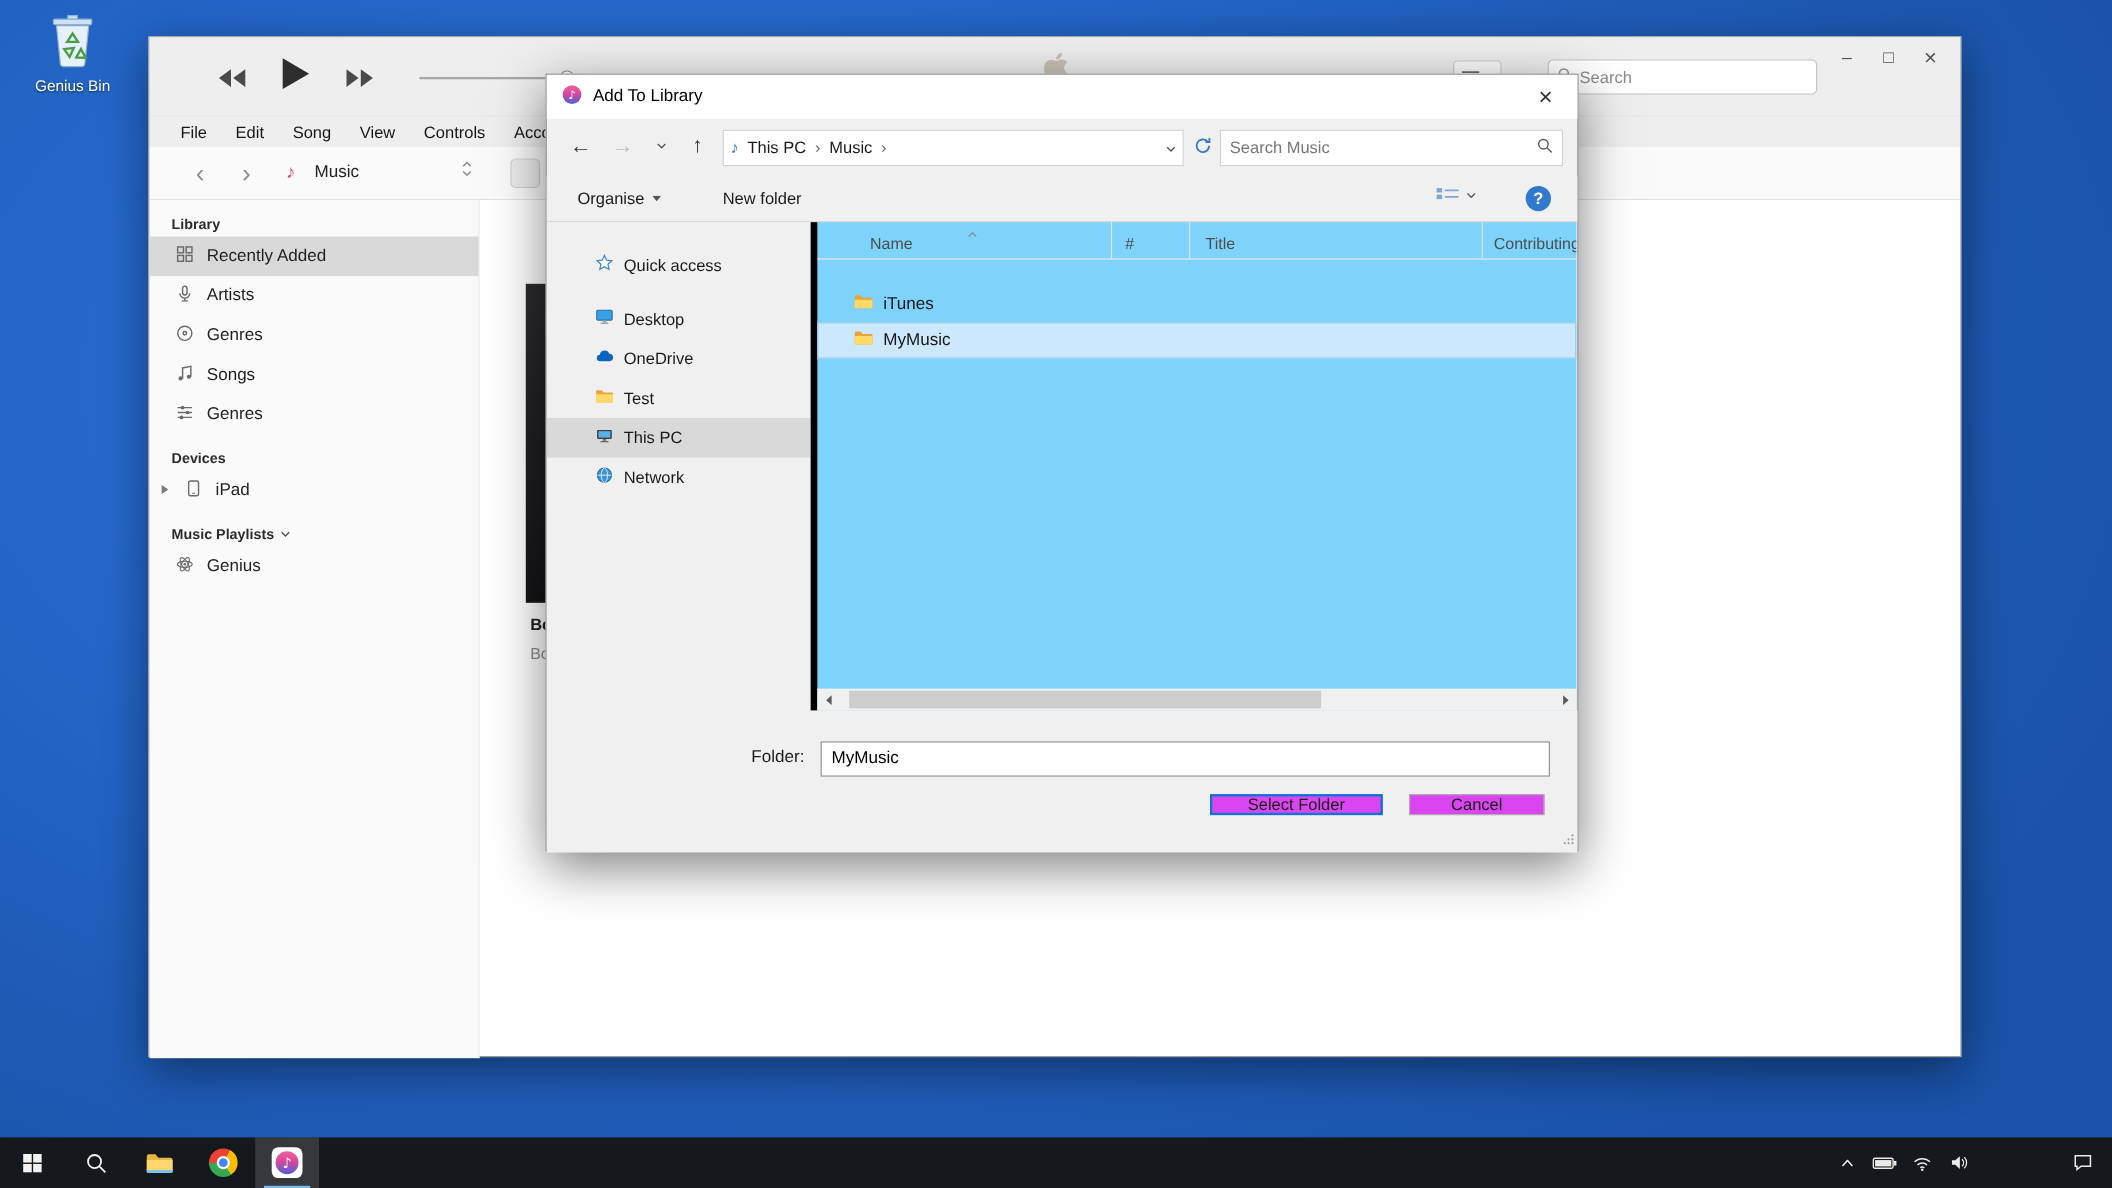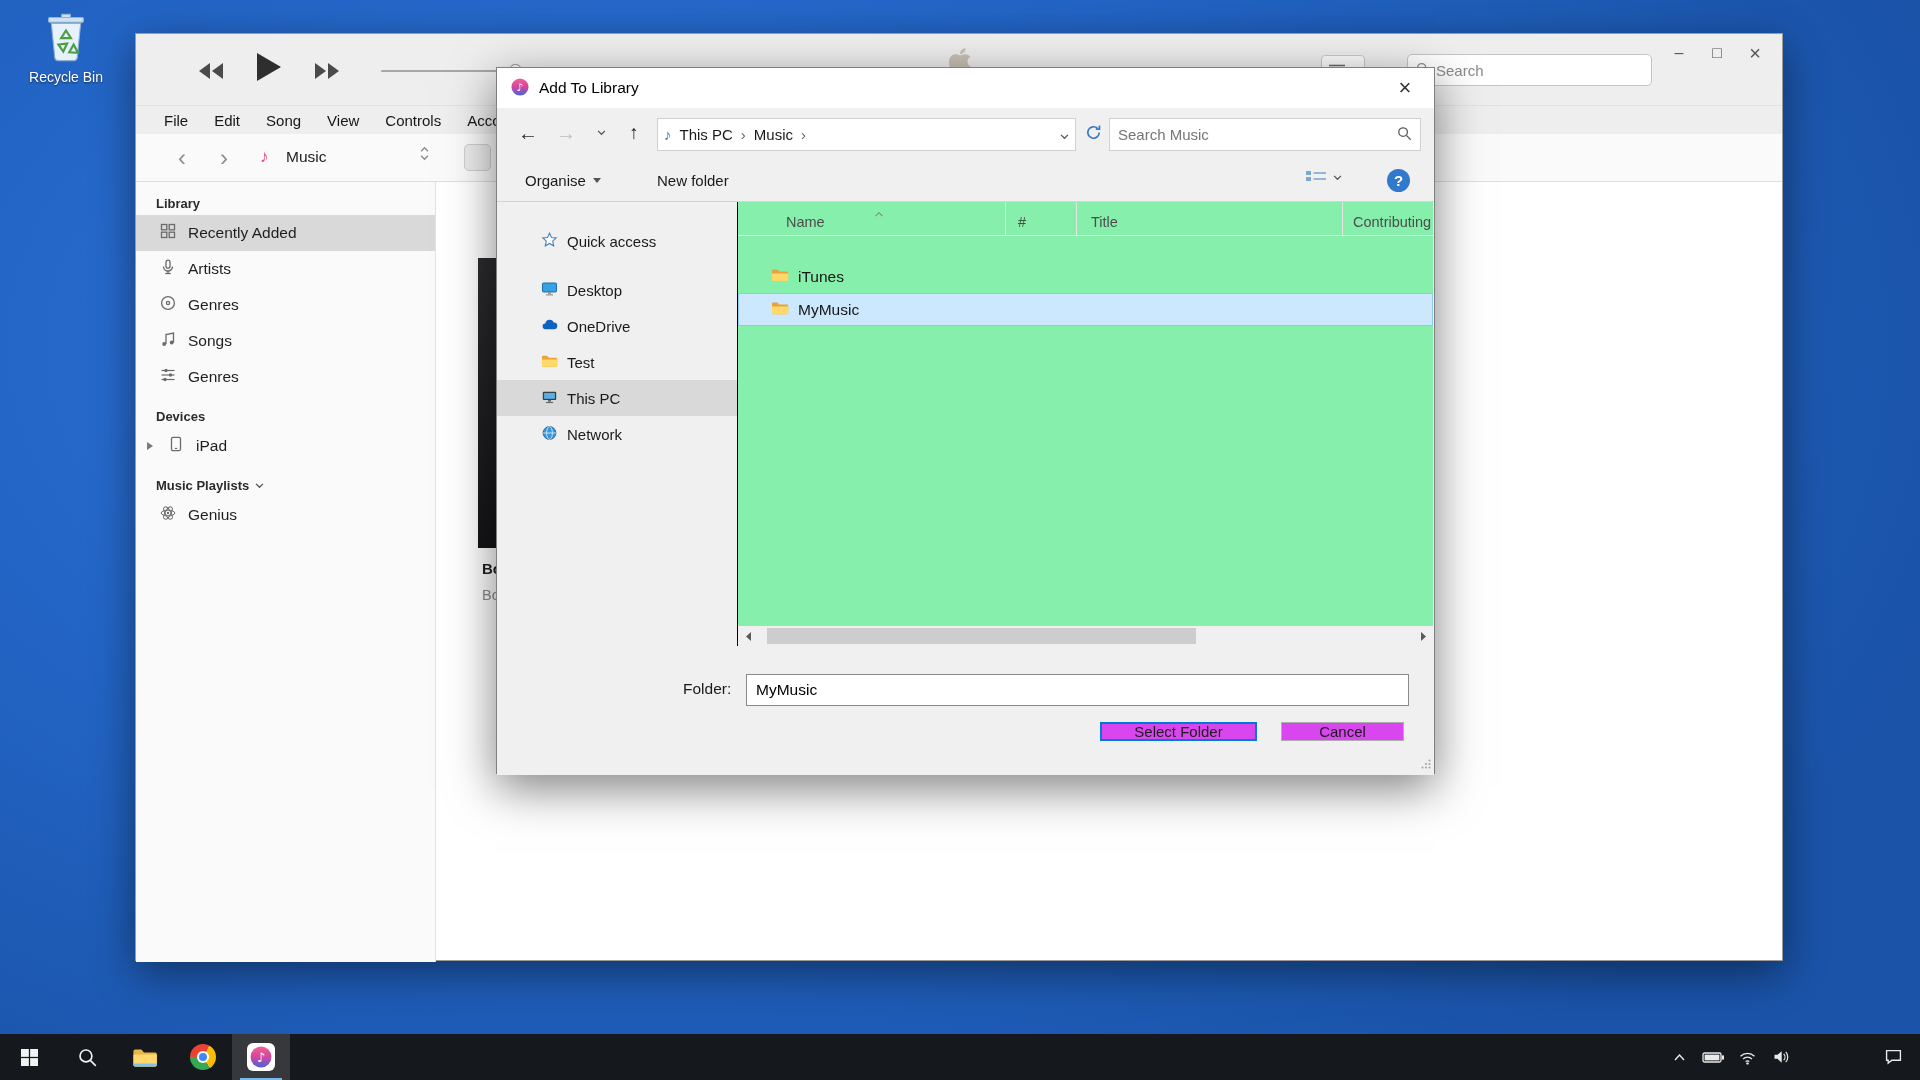--- a/index.html
+++ b/index.html
@@ -75,21 +75,21 @@
   .tb-views{position:absolute;right:92px;top:9px;display:flex;align-items:center;gap:6px}
   .tb-help{position:absolute;right:24px;top:9px;width:23px;height:23px;border-radius:50%;background:#3179cc;color:#fff;font-size:15px;font-weight:bold;display:flex;align-items:center;justify-content:center}
 
   .dlg-body{position:absolute;left:0;top:134px;width:100%;height:444px}
   .nav-pane{position:absolute;left:0;top:0;width:240px;height:100%;background:#f0f0f0;overflow:hidden}
   .np-item{height:34px;display:flex;align-items:center;padding-left:44px;gap:9px;font-size:15px;color:#1a1a1a}
   .np-item.first{margin-top:22px;margin-bottom:14px}
   .np-item.sub{height:36px}
   .np-item.selected{background:#d9d9d9}
 
-  .file-area{position:absolute;left:240px;top:0;right:1px;height:100%;background:#86efac;border-left:1px solid #000000}
+  .file-area{position:absolute;left:240px;top:0;right:1px;height:100%;background:#7dd3fc;border-left:6px solid #000000}
   .col-hdr{position:absolute;left:0;top:0;width:100%;height:34px;border-bottom:1px solid #ededed;display:flex}
   .col{height:100%;display:flex;align-items:flex-end;padding-bottom:5px;font-size:14.5px;color:#4d4d4d;border-right:1px solid #e5e5e5;position:relative;overflow:hidden;white-space:nowrap}
   .col-name{width:268px;padding-left:48px}
   .col-num{width:71px;padding-left:12px}
   .col-title{width:266px;padding-left:14px}
   .col-contrib{flex:1;padding-left:10px;border-right:none}
   .sort-ind{position:absolute;left:136px;top:2px}
   .rows{position:absolute;left:0;top:58px;width:100%}
   .file-row{height:33px;display:flex;align-items:center;padding-left:32px;gap:9px;font-size:15.5px;color:#161616;border:1px solid transparent}
   .file-row.selected{background:#cce8ff;border-color:#90c8f0}
@@ -139,21 +139,21 @@
     <span>
       <svg width="46" height="50" viewBox="0 0 40 46">
         <path d="M16 2 h8 v3 h-8z" fill="#cfe2f4" stroke="#8fb0cf"></path>
         <rect x="4" y="5" width="32" height="4.5" rx="1" fill="#cfe2f4" stroke="#8fb0cf"></rect>
         <path d="M6.5 10.5 h27 l-3.2 31.5 a3 3 0 0 1-3 2.7 H12.7 a3 3 0 0 1-3-2.7 Z" fill="#e7f1fb" stroke="#8fb0cf"></path>
         <path d="M20 17 l4.5 7 h-9 z" fill="none" stroke="#4c9e43" stroke-width="2"></path>
         <path d="M13 30 l8-1 -3.5 7.5 z" fill="none" stroke="#4c9e43" stroke-width="2"></path>
         <path d="M27 30 l-4 7 8 .5 z" fill="none" stroke="#4c9e43" stroke-width="2"></path>
       </svg>
     </span>
-    <div class="rb-label">Recycle Bin</div>
+    <div class="rb-label">Genius Bin</div>
   </div>
 
   <div class="itunes">
     <div class="it-toolbar">
       <span class="tr-btn tr-rewind">
         <svg width="26" height="16" viewBox="0 0 26 16">
             <path d="M12 0 L1 8 L12 16 Z M25 0 L14 8 L25 16 Z" fill="#4a4a4a"></path>
           </svg>
       </span>
       <span class="tr-btn tr-play">

